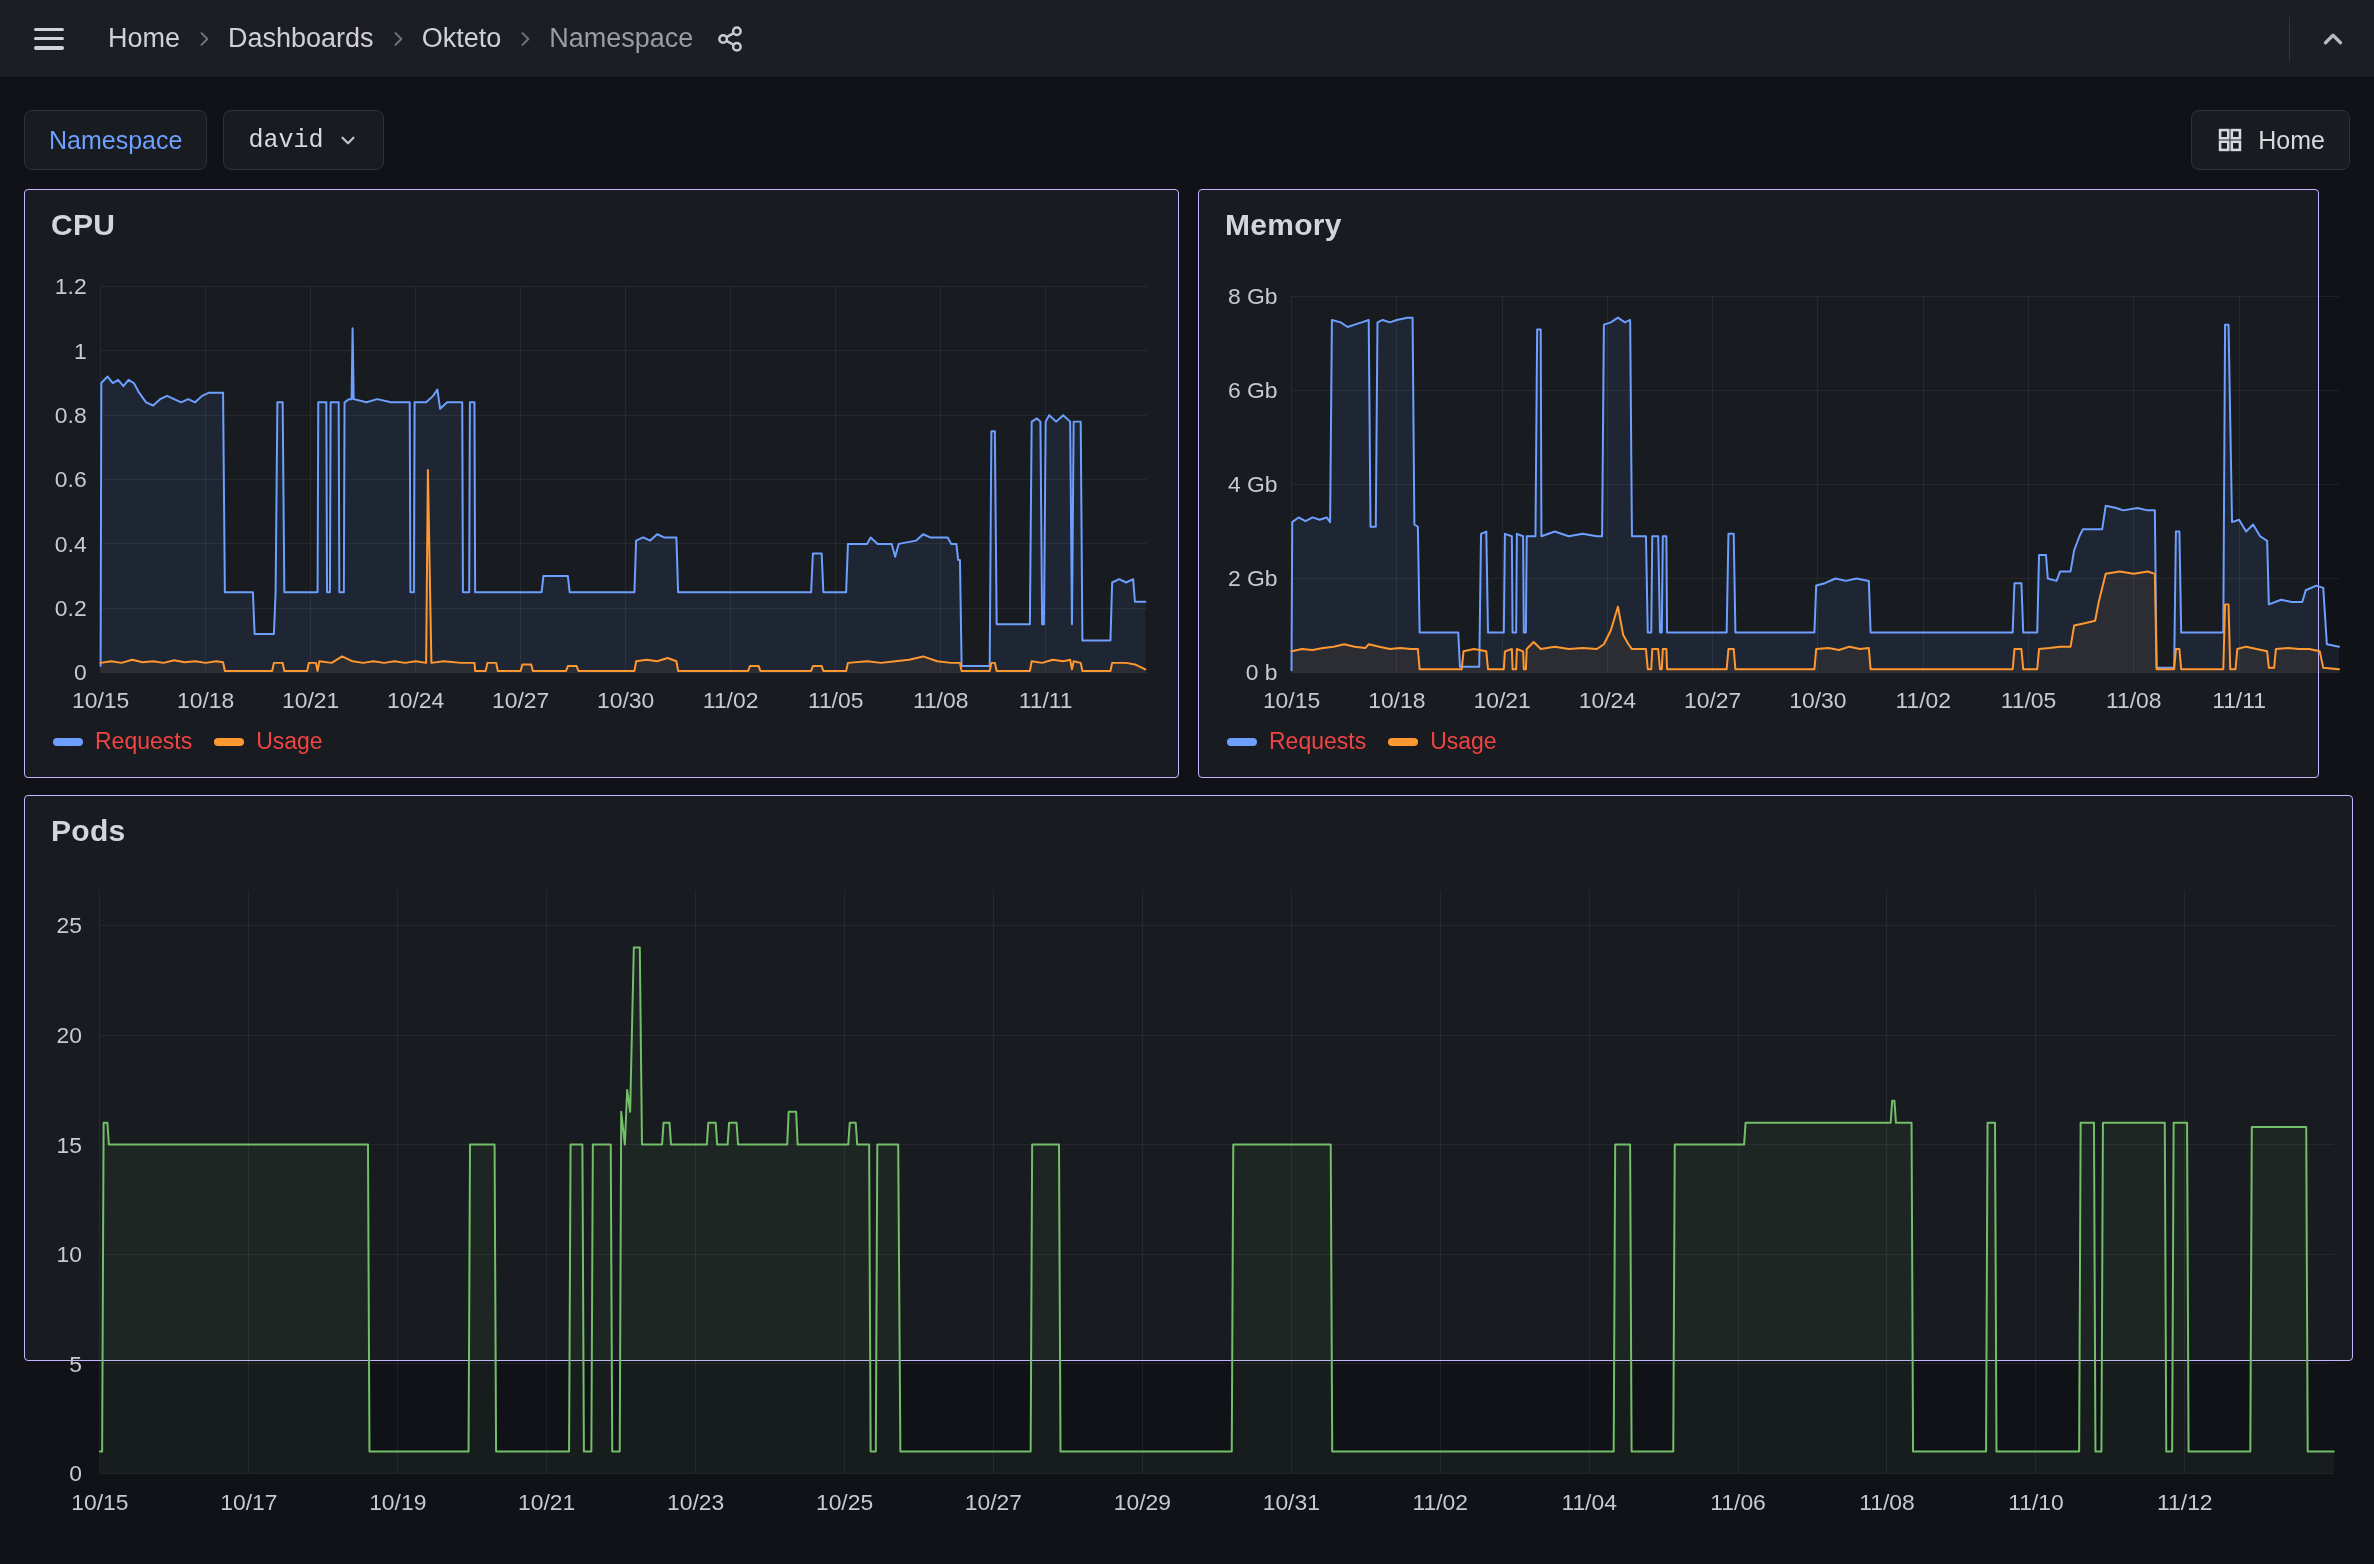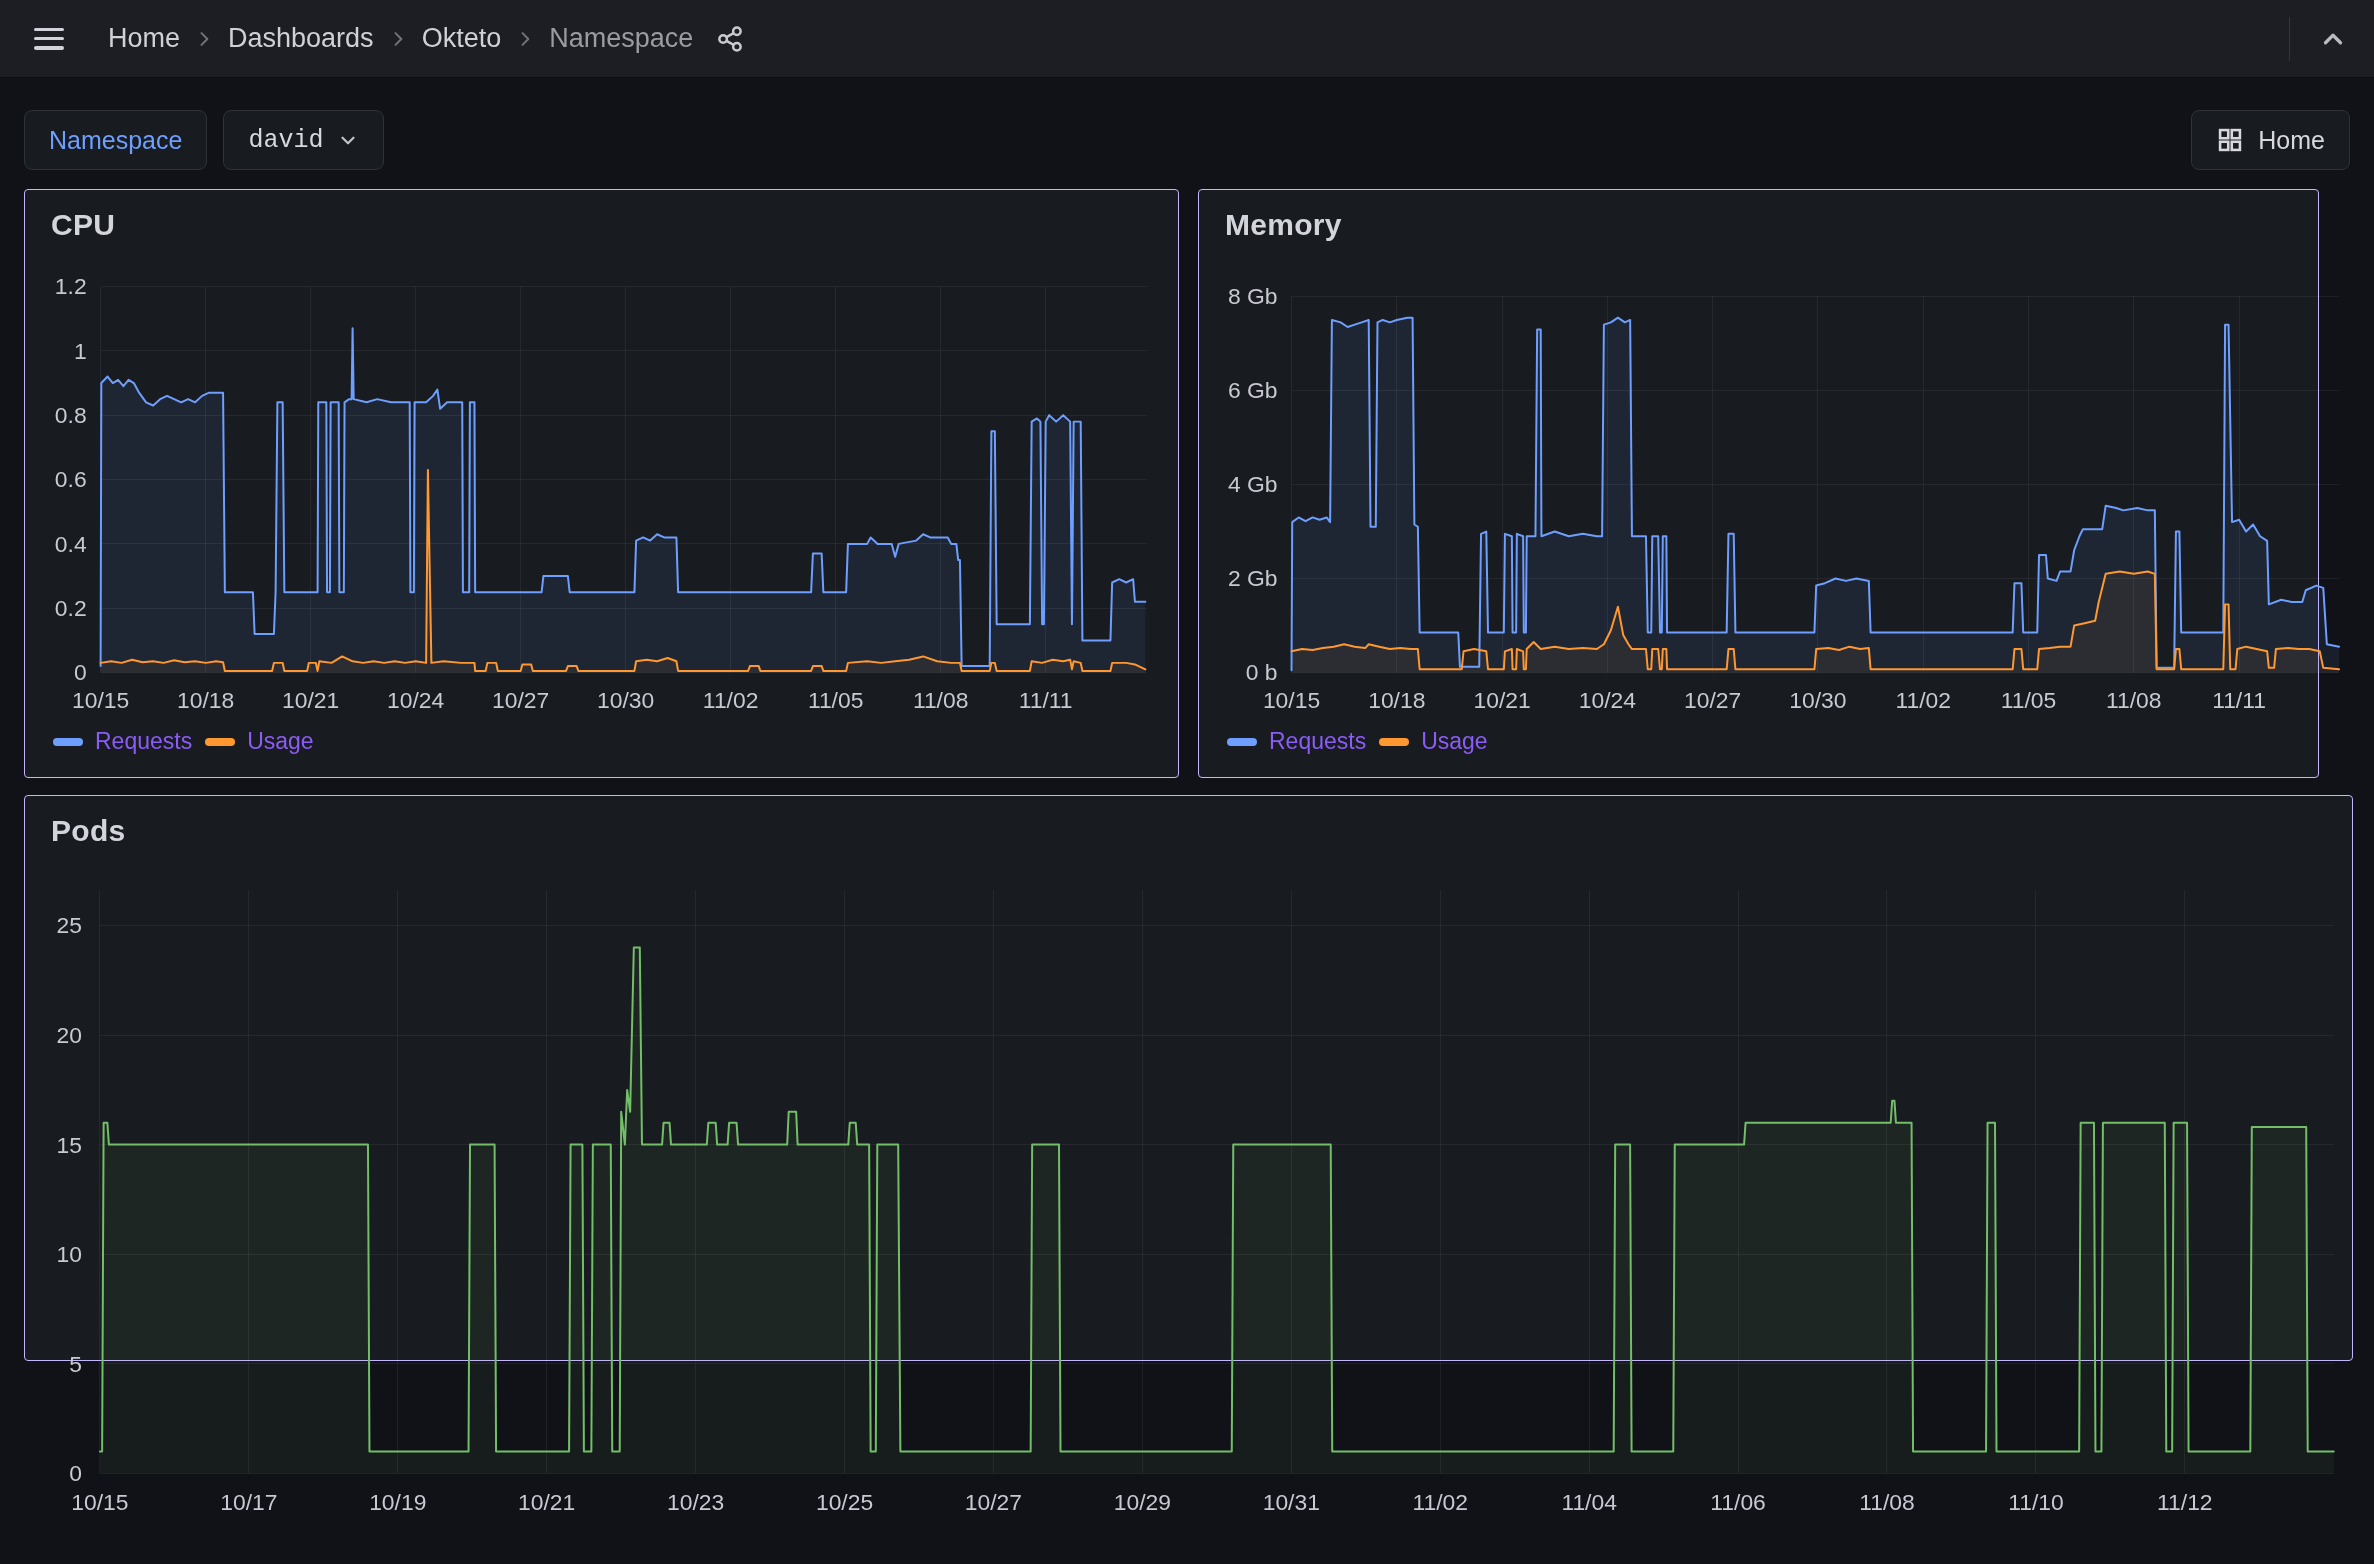--- a/index.html
+++ b/index.html
@@ -36,21 +36,21 @@
   
   .panel { position:absolute; background:#181b1f; border:1px solid #c4b5fd; border-radius:4px; }
   #panel-cpu    { left:24px;   top:189px; width:1155px; height:589px; }
   #panel-memory { left:1198px; top:189px; width:1121px; height:589px; }
   #panel-pods   { left:24px;   top:795px; width:2329px; height:566px; }
   .panel-title { position:absolute; left:26px; top:18px; font-size:30px; font-weight:600;
                  color:#d4d5dc; letter-spacing:0.3px; cursor:pointer; }
   .plot { position:absolute; left:0; top:0; }
 
   .legend { position:absolute; left:28px; top:538px; display:flex; align-items:center;
-            gap:13px; font-size:23px; color:#8b5cf6; }
+            gap:22px; font-size:23px; color:#ef4444; }
   .legend-item { display:flex; align-items:center; gap:12px; cursor:pointer; }
   .legend-pill { width:30px; height:8px; border-radius:4px; }
 
   
   .tickx { fill:#c8c9d2; font-size:23px; text-anchor:middle; }
   .ticky { fill:#c8c9d2; font-size:23px; text-anchor:end; }
 </style>
 </head>
 <body>
 

